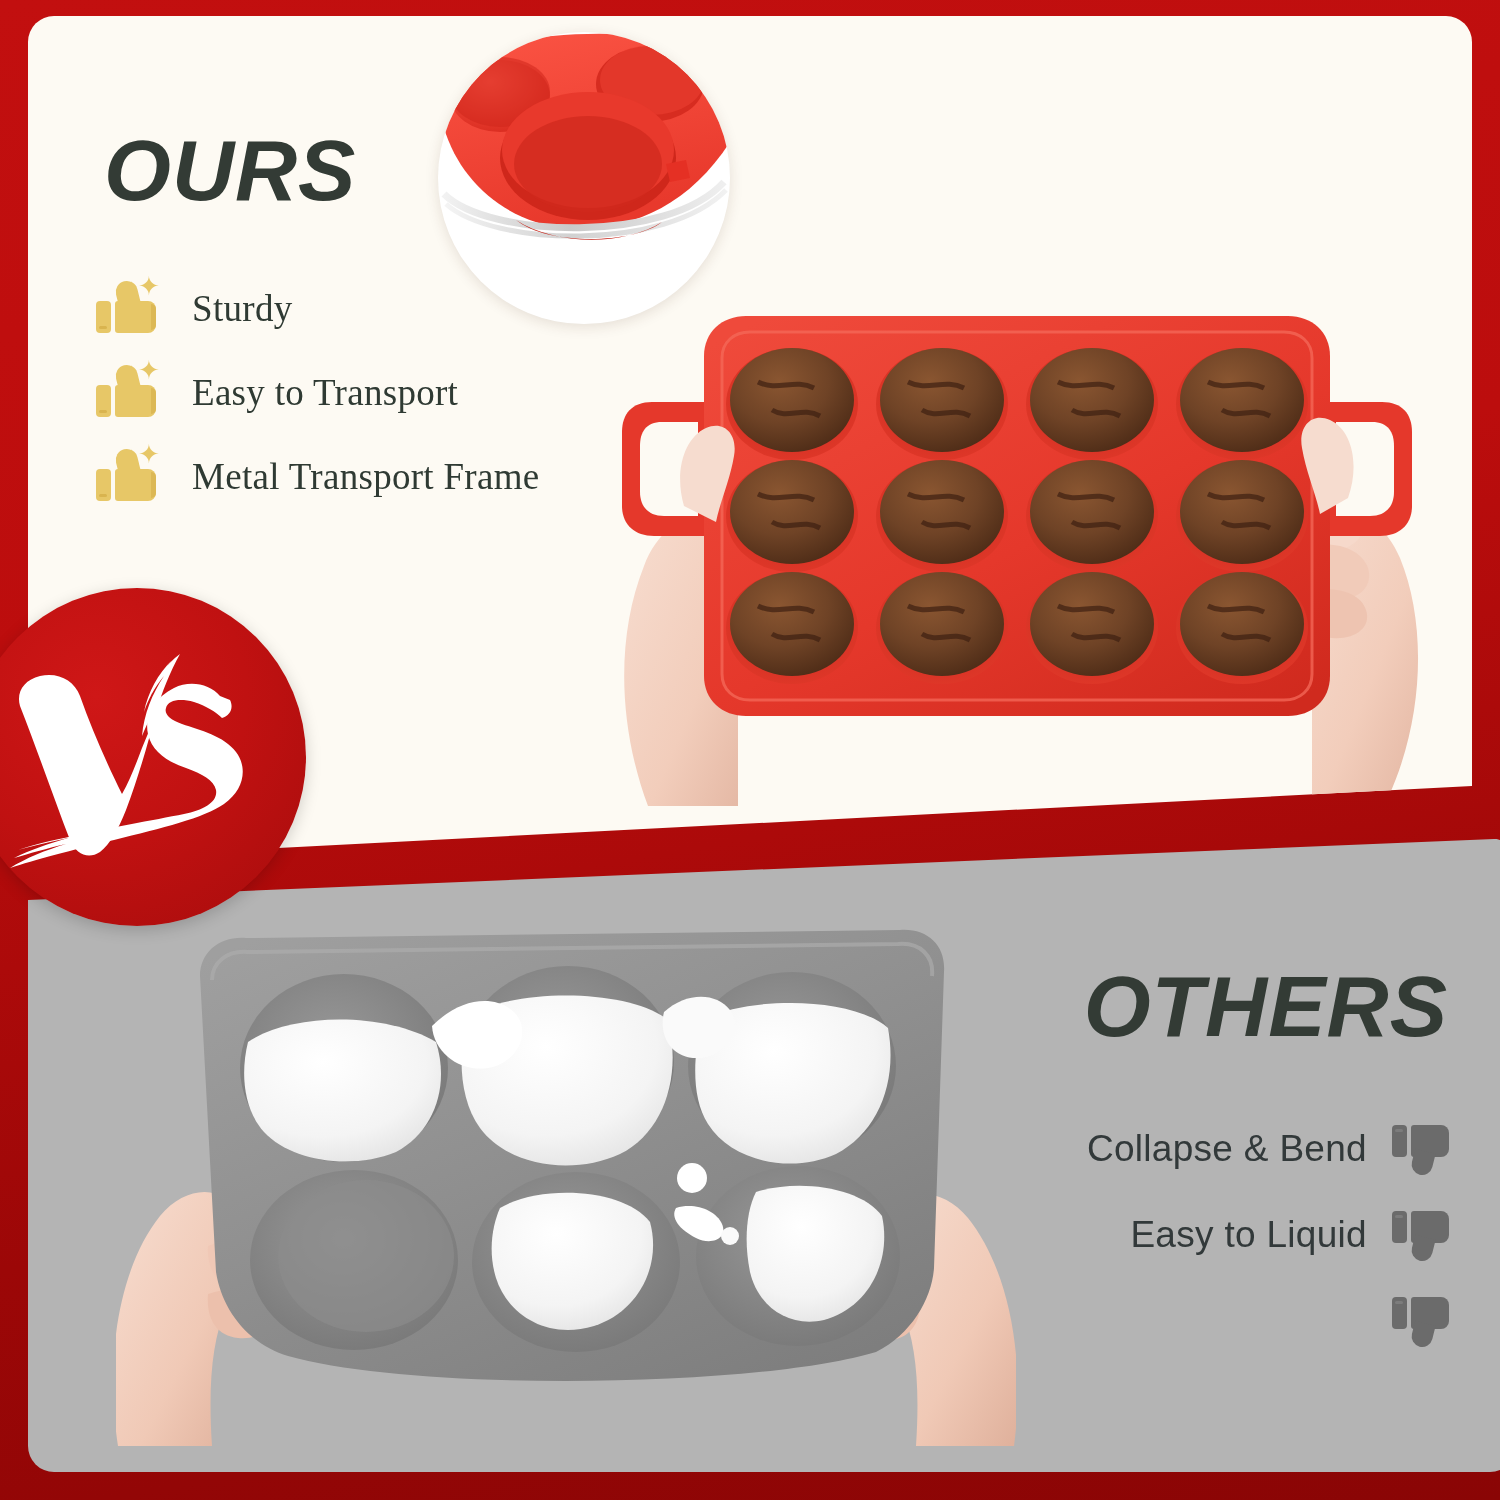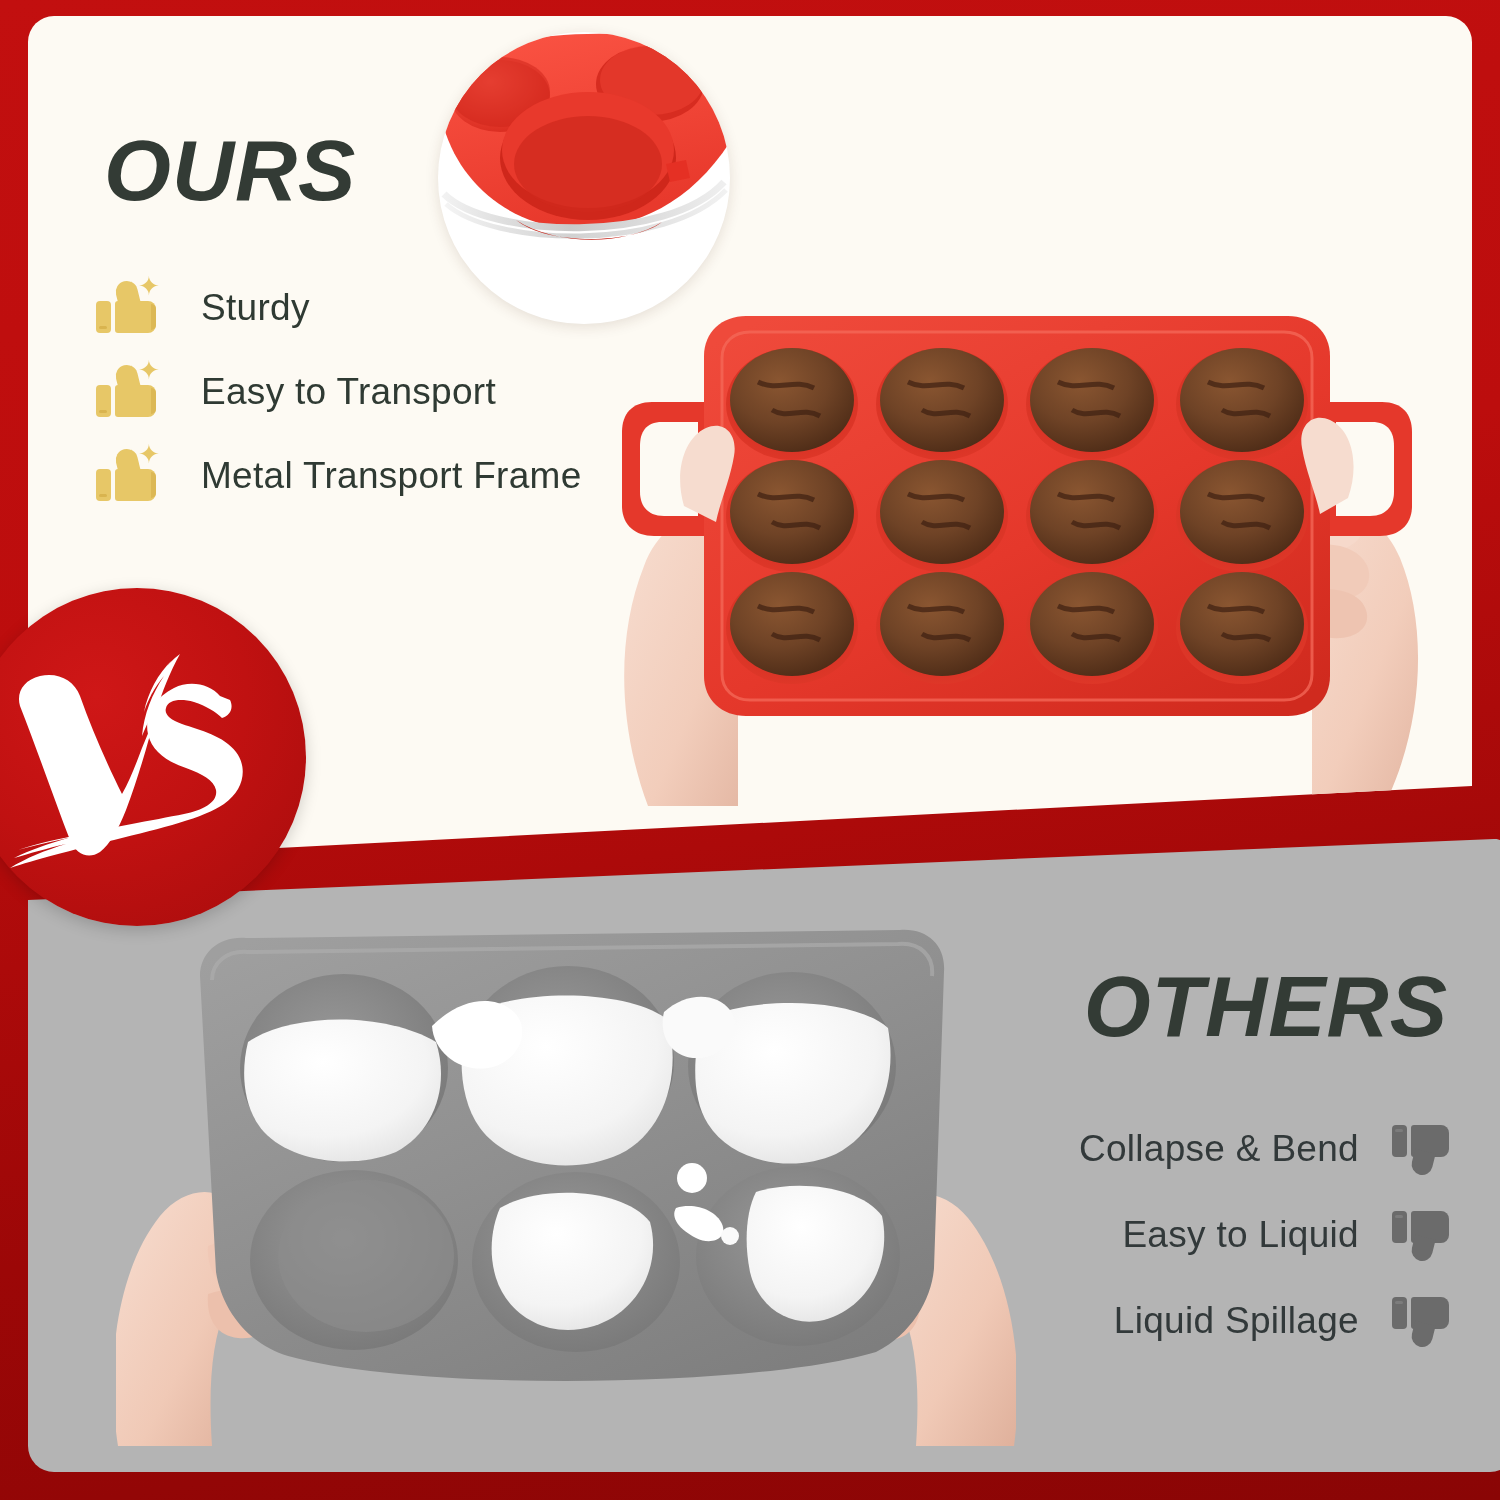--- a/index.html
+++ b/index.html
@@ -24,21 +24,21 @@
   .panel-bottom{
     position:absolute;left:28px;top:838px;width:1444px;height:634px;
     background:#b4b4b4;
     border-radius:26px;
     overflow:hidden;
     clip-path:polygon(0 62px, 100% 0px, 100% 100%, 0 100%);
     padding-left:44px;
   }
   .ours-row{display:flex;align-items:center;height:84px;}
   .ours-row .lbl{
-    font-size:37px;color:#2f3a33;margin-left:45px;letter-spacing:.3px;
+    font-size:37px;color:#2f3a33;margin-left:36px;letter-spacing:.3px;font-family:Liberation Serif, serif;
   }
 
   
   .thumb-up{position:relative;width:60px;height:58px;flex:0 0 60px;}
   .thumb-up .pad{
     position:absolute;left:0;top:22px;width:15px;height:32px;
     background:#e7c767;border-radius:4px;
   }
   .thumb-up .pad:after{
     content:"";position:absolute;left:3px;bottom:4px;width:8px;height:3px;
@@ -57,21 +57,21 @@
     background:#e7c767;border-radius:11px 11px 0 0;
     transform:rotate(-14deg);
   }
   .star{
     position:absolute;color:#e7c767;line-height:1;
   }
   .star.s1{left:42px;top:-6px;font-size:26px;}
   .star.s2{left:29px;top:0px;font-size:15px;}
   .others-row{display:flex;align-items:center;justify-content:flex-end;height:86px;}
   .others-row .lbl{
-    font-size:37px;color:#32393a;margin-right:33px;letter-spacing:.3px;
+    font-size:37px;color:#32393a;margin-right:25px;letter-spacing:.3px;
   }
   .thumb-down{position:relative;width:56px;height:56px;flex:0 0 56px;}
   .thumb-down .pad{
     position:absolute;left:0;top:4px;width:15px;height:32px;
     background:#6b6b6b;border-radius:4px;
   }
   .thumb-down .pad:after{
     content:"";position:absolute;left:3px;top:4px;width:8px;height:3px;
     background:#7c7c7c;border-radius:2px;
   }
@@ -298,21 +298,20 @@
       <div class="others-row">
         <span class="lbl">Easy to Liquid</span>
         <span class="thumb-down">
           <span class="pad"></span>
             <span class="palm"></span>
             <span class="digit"></span>
         </span>
       </div>
 
       <div class="others-row">
-        <span class="lbl">Liquid Spillage</span>
         <span class="thumb-down">
           <span class="pad"></span>
             <span class="palm"></span>
             <span class="digit"></span>
         </span>
       </div>
     </div>
 
     <div style="position:absolute;left:88px;top:78px;width:900px;height:556px;">
       <svg width="900" height="556" viewBox="0 0 900 556">

